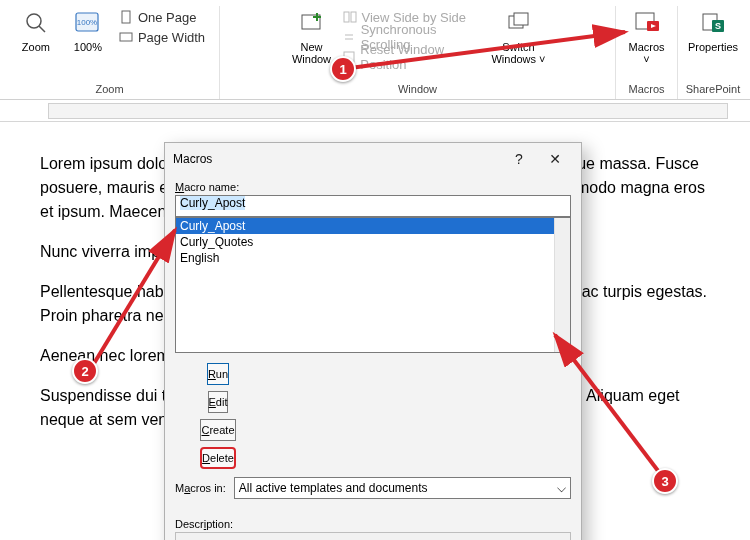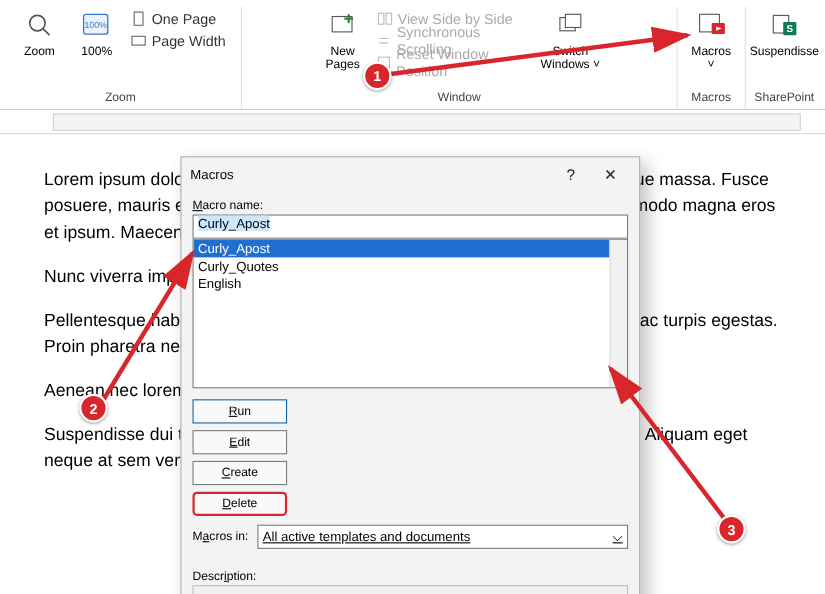--- a/index.html
+++ b/index.html
@@ -29,29 +29,29 @@
   
   .backdrop { position: absolute; left: 164px; top: 142px; width: 418px; background: #f3f3f3; border: 1px solid #b0b0b0; box-shadow: 6px 6px 16px rgba(0,0,0,.25); }
   .titlebar { display:flex; align-items:center; height: 32px; padding: 0 8px; font-size: 12px; color:#000;}
   .titlebar .t { flex:1; }
   .tbtn { width: 36px; height: 28px; display:flex; align-items:center; justify-content:center; font-size:14px; color:#222;}
   .dlg-body { padding: 4px 10px 10px; }
   .fldlbl { font-size: 11px; color:#000; margin: 2px 0; }
   .name-input-wrap { display:flex; gap:10px;flex-direction:column; }
   .name-input { flex:1; height:22px; border:1px solid #7a7a7a; background:#fff; padding:0 4px; font-size:12px; font-family:"Segoe UI"; }
   .name-input span { background:#cce8ff; }
-  .side-col { width:86px; display:flex; flex-direction:column; gap:6px; }
+  .side-col { width:86px; display:flex; flex-direction:column; gap:6px;align-items:center; }
   .dlg-btn { height:22px; border:1px solid #7a7a7a; background:#f9f9f9; font-size:11px; text-align:center; line-height:20px; cursor:default;}
   .dlg-btn.primary { border:1px solid #0a64ad; }
   .dlg-btn.hl { border:2px solid #d8262c; border-radius:4px; line-height:18px;}
   .listbox { flex:1; height:136px; border:1px solid #7a7a7a; background:#fff; overflow:hidden; position:relative;}
   .listbox .opt { padding:1px 4px; font-size:12px; }
   .listbox .sel { background:#1f6fd0; color:#fff; }
   .row2 { display:flex; gap:10px; margin-top:4px;}
-  .combo { flex:1; height:22px; border:1px solid #7a7a7a; background:#fff; display:flex; align-items:center; padding:0 4px; font-size:12px; justify-content:space-between;text-decoration:underline;}
+  .combo { flex:1; height:22px; border:1px solid #7a7a7a; background:#fff; display:flex; align-items:center; padding:0 4px; font-size:12px; justify-content:space-between;}
   .desc { height:46px; border:1px solid #bdbdbd; background:#f1f1f1; margin-top:2px;}
   .dlg-footer { display:flex; justify-content:center; padding:10px 12px; }
   .dlg-footer .dlg-btn { width:80px; }
   .under { text-decoration: underline; text-underline-offset:1px; }
 
   
   .marker { position:absolute; width:26px; height:26px; border-radius:50%; background:#d8262c; border:2px solid #fff; box-shadow:0 1px 3px rgba(0,0,0,.4); color:#fff; font-weight:700; display:flex; align-items:center; justify-content:center; font-size:13px;}
   .arrow-svg { position:absolute; pointer-events:none; }
 
   .scrollbar { position:absolute; right:0; top:0; bottom:0; width:16px; background:#f0f0f0; border-left:1px solid #dedede;}
@@ -107,21 +107,21 @@
     <div class="group-body">
       <div class="vbtn">
         <div class="ico">
             <svg width="26" height="26">
               <rect x="3" y="5" width="18" height="14" stroke="#555" fill="#fff"></rect>
               <line x1="18" y1="3" x2="18" y2="11" stroke="#2a8a2a" stroke-width="2"></line>
               <line x1="14" y1="7" x2="22" y2="7" stroke="#2a8a2a" stroke-width="2"></line>
             </svg>
           </div>
         <div class="lbl" style="white-space:pre-line">New
-Pages</div>
+Window</div>
       </div>
       <div class="mini-col" style="width:150px">
         <div class="mini-item dis">
             <span class="mini-ico">
               <svg width="14" height="14">
                 <rect x="1" y="2" width="5" height="10" stroke="#bbb" fill="none"></rect>
                 <rect x="8" y="2" width="5" height="10" stroke="#bbb" fill="none"></rect>
               </svg>
             </span>
             <span>View Side by Side</span>
@@ -175,21 +175,21 @@
   <div class="group" style="width:70px;border-right:none">
     <div class="group-body">
       <div class="vbtn" style="width:64px">
         <div class="ico">
             <svg width="26" height="26">
               <rect x="3" y="4" width="14" height="16" stroke="#555" fill="#fff"></rect>
               <rect x="12" y="10" width="12" height="12" fill="#0f7a5a" rx="1"></rect>
               <text x="18" y="19" font-size="9" fill="#fff" text-anchor="middle" font-weight="700">S</text>
             </svg>
           </div>
-        <div class="lbl">Suspendisse</div>
+        <div class="lbl">Properties</div>
       </div>
     </div>
     <div class="group-label">SharePoint</div>
   </div>
 </div>
 
 <div class="ruler">
     <div class="ruler-box"></div>
   </div>
 

